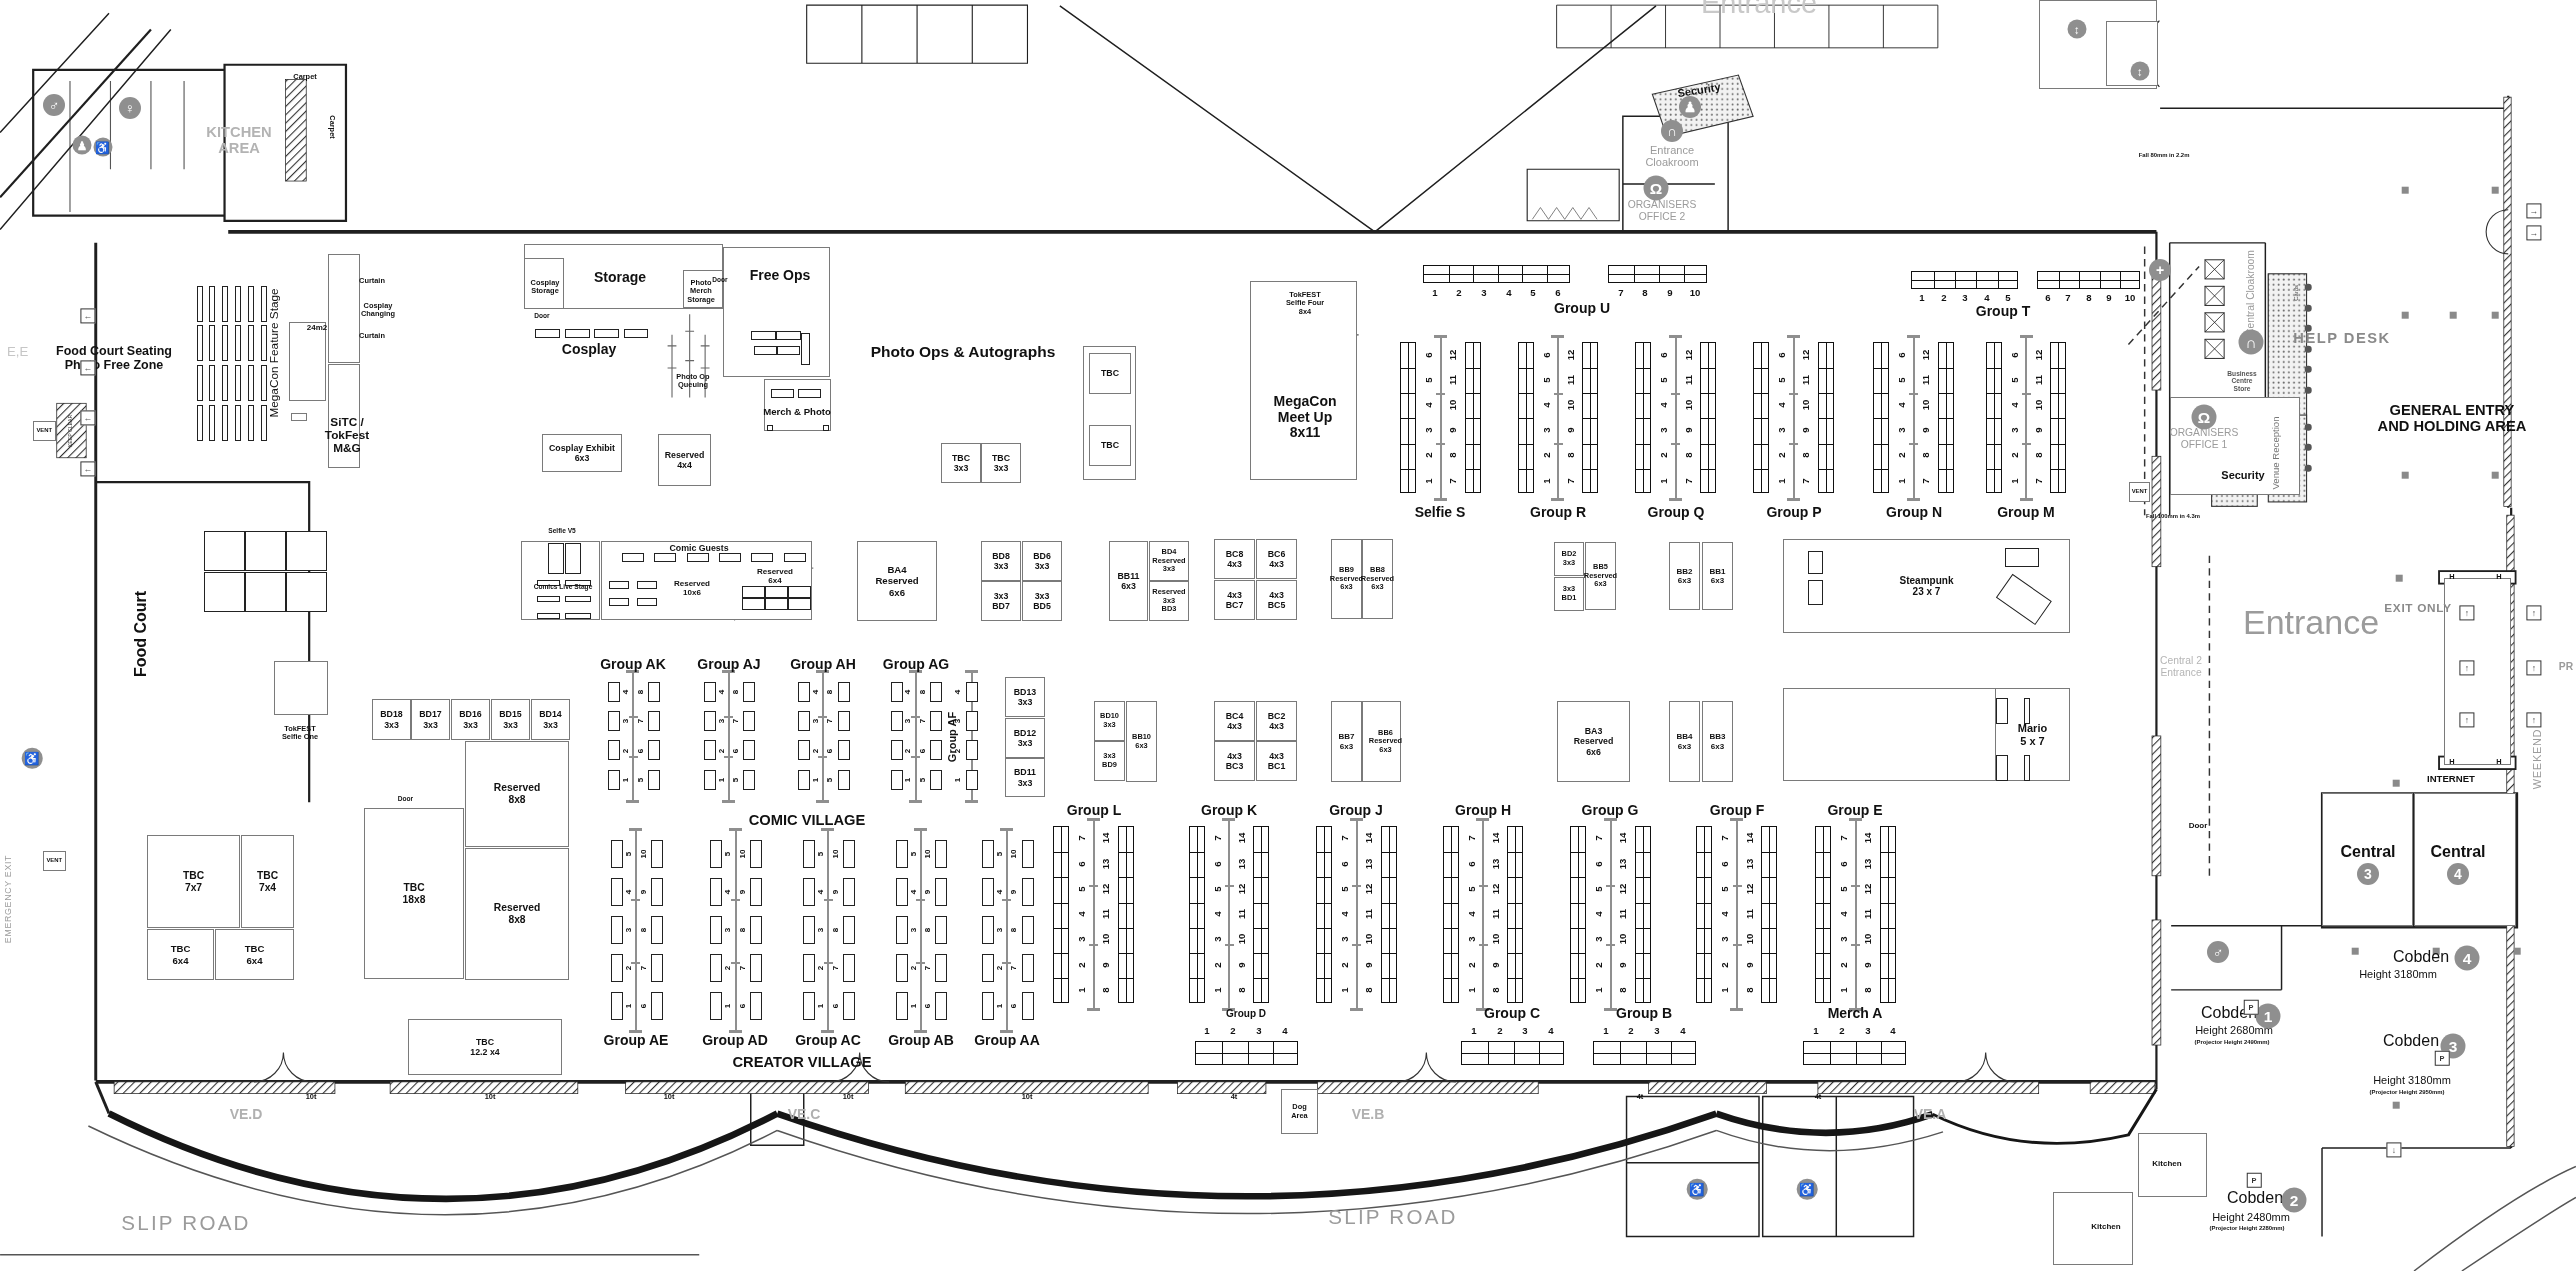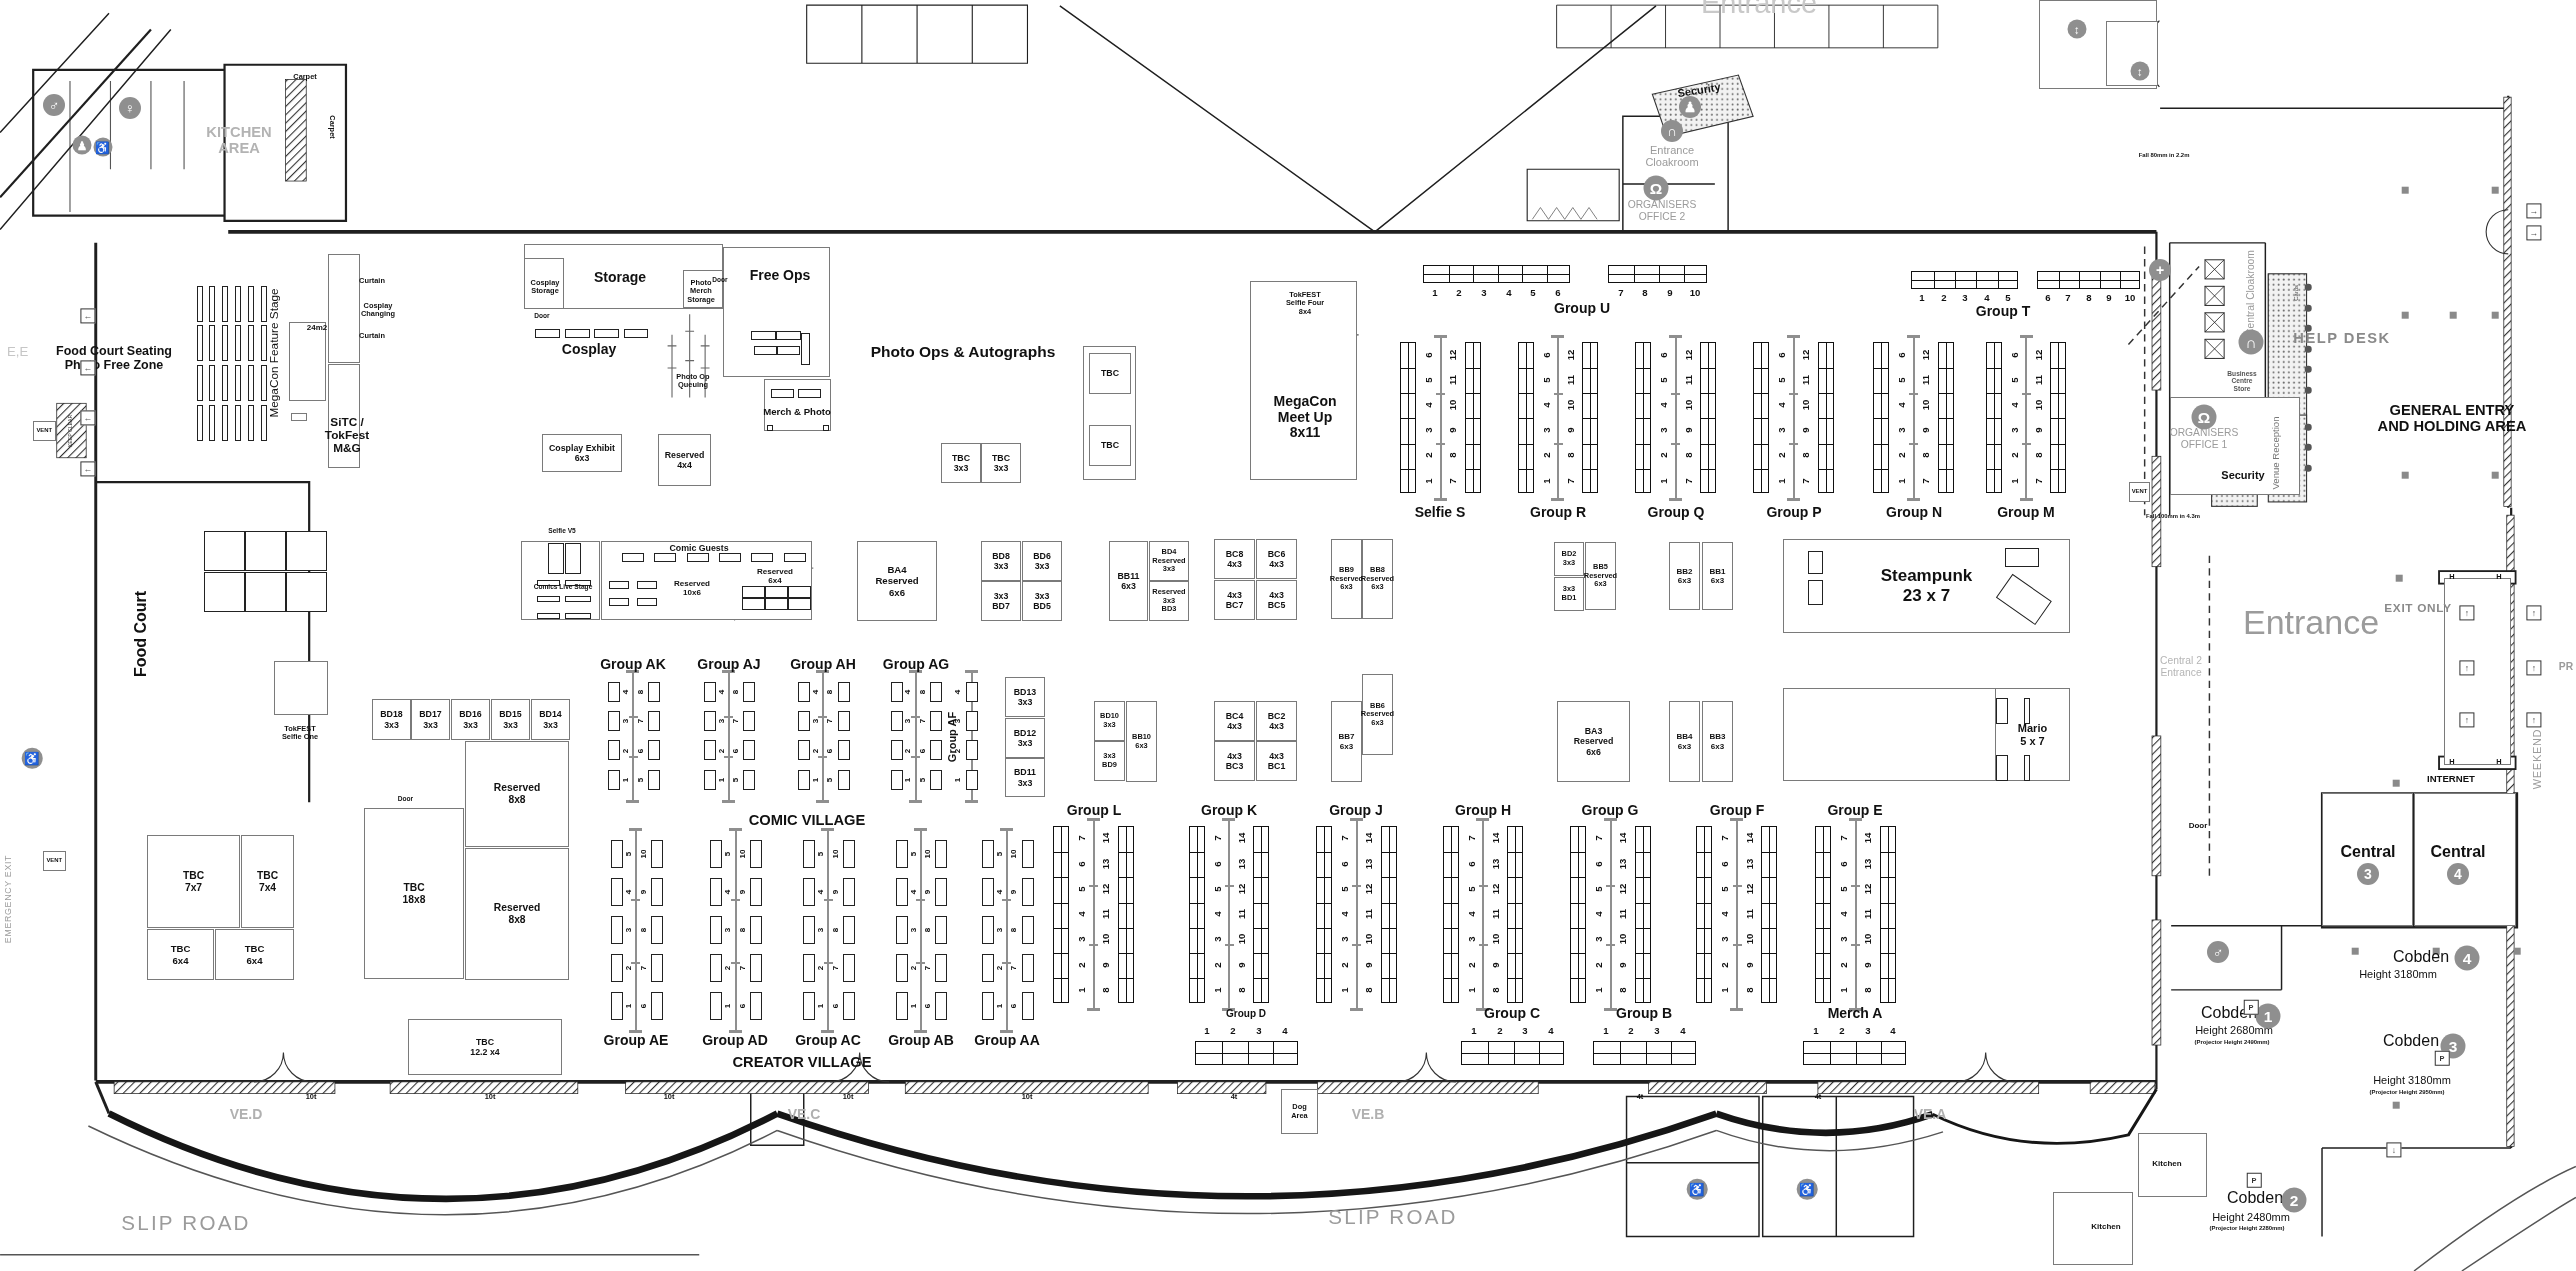--- a/index.html
+++ b/index.html
@@ -613,21 +613,21 @@
       <div>6x3</div>
     </div>
     <div class="box" style="left: 1669px; top: 542px; width: 29px; height: 66px; font-size: 8px;">
       <div>BB2</div>
       <div>6x3</div>
     </div>
     <div class="box" style="left: 1702px; top: 542px; width: 29px; height: 66px; font-size: 8px;">
       <div>BB1</div>
       <div>6x3</div>
     </div>
-    <div class="box" style="left: 1783px; top: 539px; width: 285px; height: 92px; font-size: 17px;">
+    <div class="box" style="left: 1783px; top: 539px; width: 285px; height: 92px; font-size: 10px;">
       <div>Steampunk</div>
       <div>23 x 7</div>
     </div>
     <div class="box" style="left: 1005px; top: 677px; width: 38px; height: 38px; font-size: 8.8px;">
       <div>BD13</div>
       <div>3x3</div>
     </div>
     <div class="box" style="left: 1005px; top: 718px; width: 38px; height: 38px; font-size: 8.8px;">
       <div>BD12</div>
       <div>3x3</div>
@@ -661,21 +661,21 @@
       <div>BC3</div>
     </div>
     <div class="box" style="left: 1256px; top: 741px; width: 39px; height: 38px; font-size: 8.8px;">
       <div>4x3</div>
       <div>BC1</div>
     </div>
     <div class="box" style="left: 1331px; top: 701px; width: 29px; height: 79px; font-size: 8px;">
       <div>BB7</div>
       <div>6x3</div>
     </div>
-    <div class="box" style="left: 1362px; top: 674px; width: 29px; height: 79px; font-size: 7.4px;">
+    <div class="box" style="left: 1362px; top: 701px; width: 29px; height: 79px; font-size: 7.4px; padding-left: 8px;">
       <div>BB6</div>
       <div>Reserved</div>
       <div>6x3</div>
     </div>
     <div class="box" style="left: 1557px; top: 701px; width: 71px; height: 79px; font-size: 8.8px;">
       <div>BA3</div>
       <div>Reserved</div>
       <div>6x6</div>
     </div>
     <div class="box" style="left: 1669px; top: 701px; width: 29px; height: 79px; font-size: 8px;">

